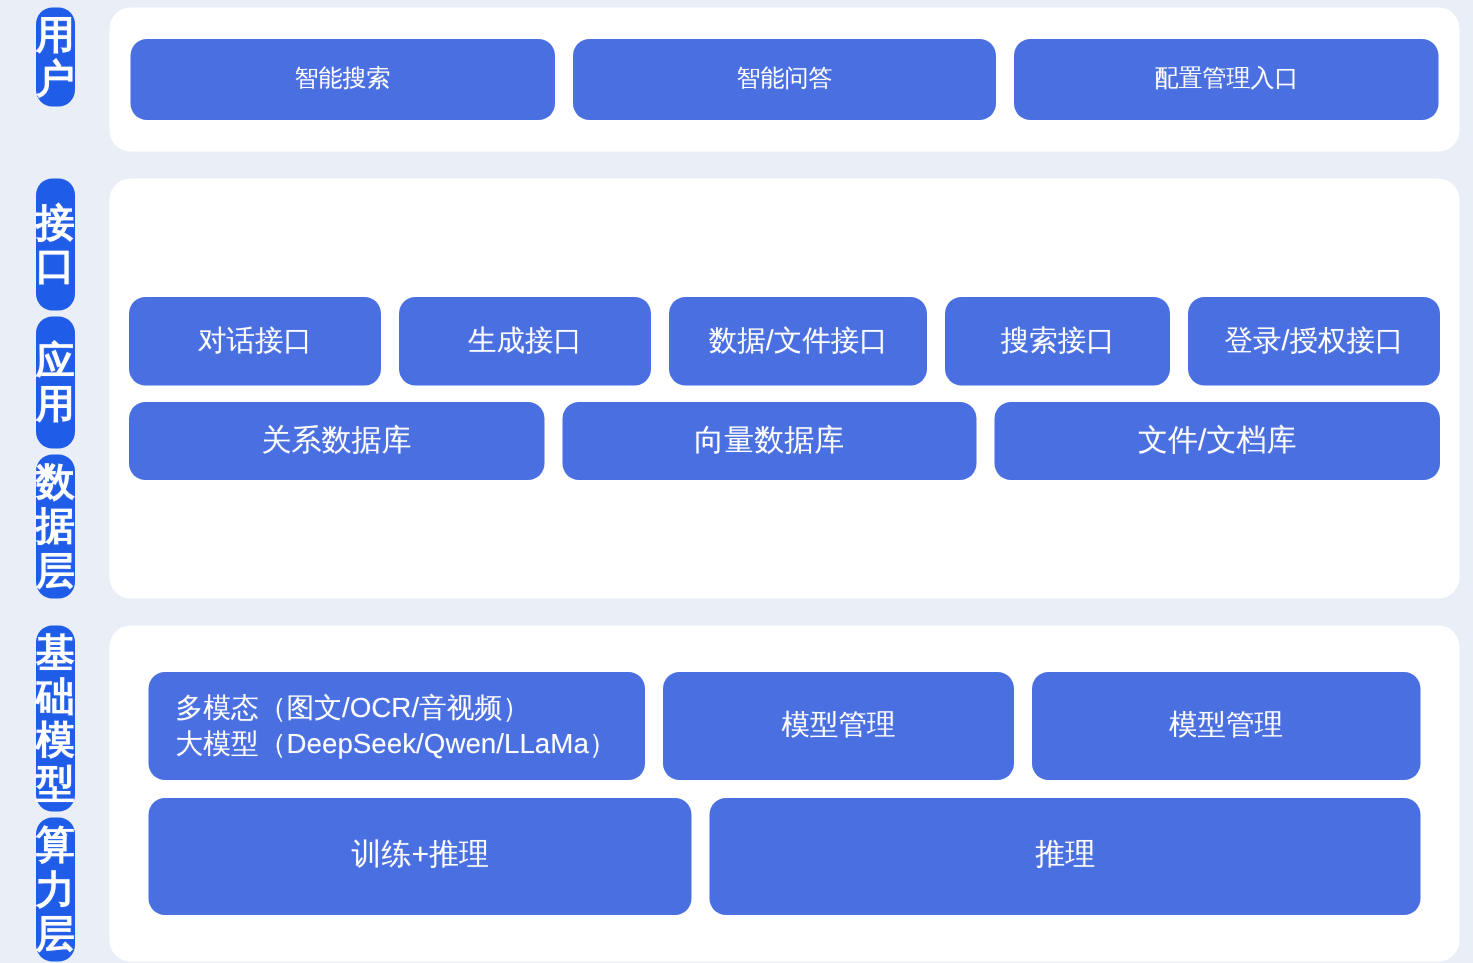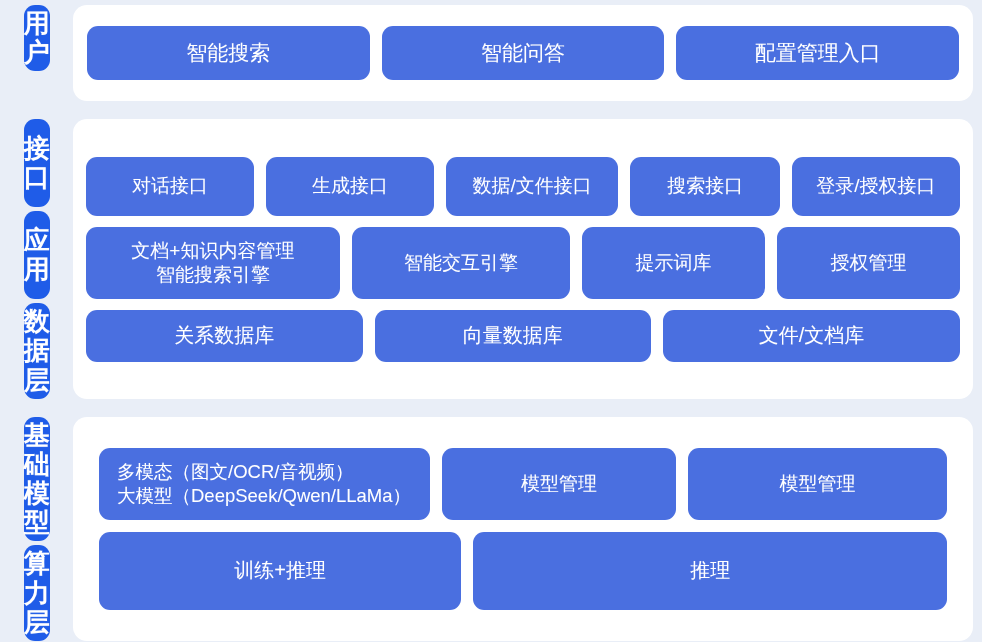--- a/index.html
+++ b/index.html
@@ -100,21 +100,21 @@
   }
 
   .card.left-align {
     justify-content: flex-start;
     text-align: left;
     padding-left: 18px;
   }
 
   
   .g1 .panel { padding: 11px 14px; }
-  .g1 .card { height: 54px; font-size: 21px; }
+  .g1 .card { height: 54px; font-size: 16px; }
 
   
   .g2 .panel { gap: 11px; padding: 12px 13px; }
   .g2 .row-interface .card { height: 59px; font-size: 19px; }
   .g2 .row-app .card { height: 72px; font-size: 19px; }
   .g2 .row-data .card { height: 52px; font-size: 20px; }
 
   
   .g3 .panel { gap: 12px; padding: 12px 26px; }
   .g3 .row-model .card { height: 72px; font-size: 19px; }
@@ -148,27 +148,20 @@
     <div class="panel">
 
       <div class="row row-interface">
         <div class="card" style="flex:1.05 1 0;">对话接口</div>
         <div class="card" style="flex:1.05 1 0;">生成接口</div>
         <div class="card" style="flex:1.08 1 0;">数据/文件接口</div>
         <div class="card" style="flex:0.92 1 0;">搜索接口</div>
         <div class="card" style="flex:1.05 1 0;">登录/授权接口</div>
       </div>
 
-      <div class="row row-app">
-        <div class="card" style="flex:1.32 1 0;">文档+知识内容管理
-智能搜索引擎</div>
-        <div class="card" style="flex:1.12 1 0;">智能交互引擎</div>
-        <div class="card" style="flex:0.92 1 0;">提示词库</div>
-        <div class="card" style="flex:0.92 1 0;">授权管理</div>
-      </div>
 
       <div class="row row-data">
         <div class="card" style="flex:1 1 0;">关系数据库</div>
         <div class="card" style="flex:1 1 0;">向量数据库</div>
         <div class="card" style="flex:1.08 1 0;">文件/文档库</div>
       </div>
 
     </div>
   </div>
 

